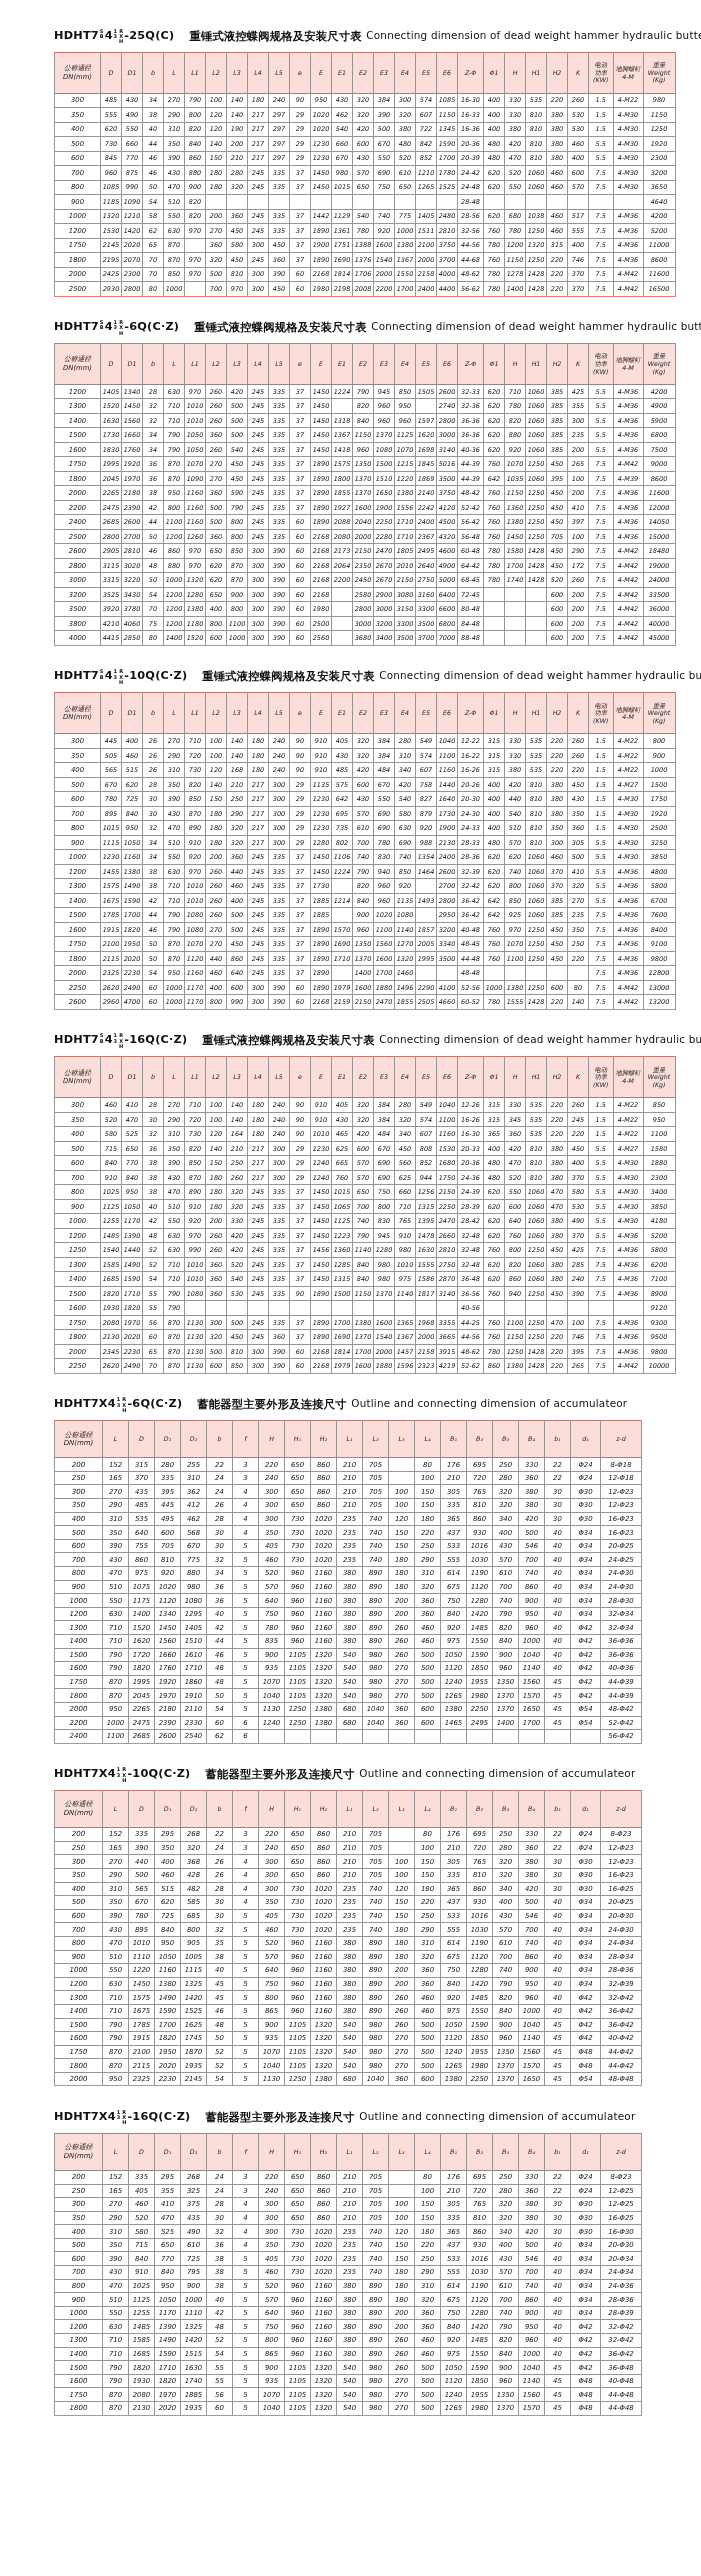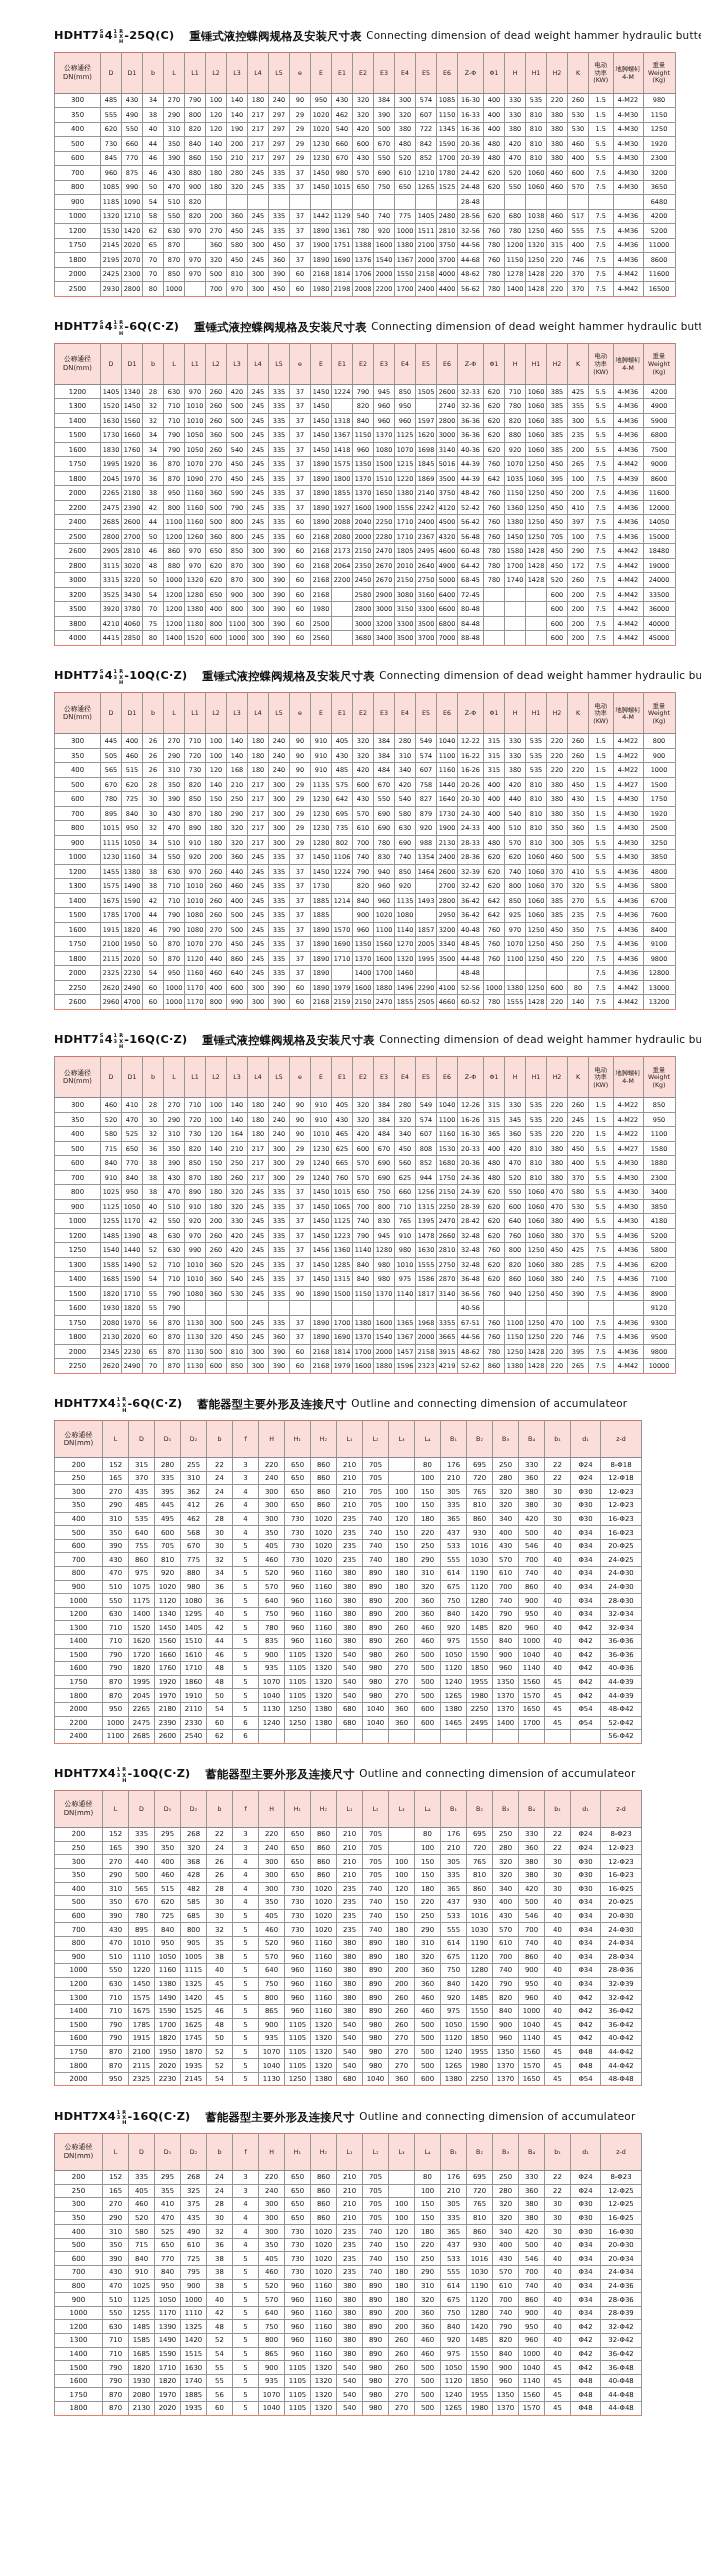--- a/index.html
+++ b/index.html
@@ -4,21 +4,21 @@
 <style>
   html,body{margin:0;padding:0;background:#ffffff;}
   body{width:702px;min-height:2576px;font-family:"DejaVu Sans","Liberation Sans",sans-serif;color:#1a1a1a;}
   #page{padding:12.6px 0 27px 54px;}
   .tbl-sec{margin-bottom:23.5px;}
   .tbl-title{font-size:11.3px;font-weight:bold;color:#111;margin:16px 0 7.2px 0;white-space:nowrap;letter-spacing:0.2px;display:flex;align-items:flex-start;}
   .m-t{display:inline-block;}
   .m-stack{display:inline-flex;flex-direction:column;justify-content:center;font-size:5px;font-weight:bold;line-height:1.05;margin:0 0.9px;text-align:center;}
   .t-cn{margin-left:15px;}
   .t-en{font-weight:normal;margin-left:4.5px;font-size:10.4px;}
-  table{border-collapse:collapse;table-layout:fixed;width:588px;background:#fff;}
+  table{border-collapse:collapse;table-layout:fixed;width:588px;background:#fff;font-style:italic;}
   th,td{border:0.9px solid #969696;text-align:center;vertical-align:middle;overflow:hidden;padding:0;}
   th{background:#fbdeda;font-weight:normal;font-size:6.3px;line-height:1.25;white-space:pre-line;height:40px;color:#222;}
   td{font-size:6.5px;height:13.5px;color:#111;white-space:nowrap;}
   table.valve th:first-child, table.valve td:first-child{width:45px;font-size:6.8px;}
   table.valve th, table.valve td{width:20px;}
   table.valve th:nth-child(19), table.valve td:nth-child(19){width:25px;}
   table.valve th:nth-child(26), table.valve td:nth-child(26){width:29px;}
   table.valve th:nth-child(27), table.valve td:nth-child(27){width:31px;}
   table.valve th:nth-child(25){width:23.5px;}
   table.accu th:first-child, table.accu td:first-child{width:47px;font-size:7px;}
@@ -318,21 +318,21 @@
               <td></td>
               <td></td>
               <td>28-48</td>
               <td></td>
               <td></td>
               <td></td>
               <td></td>
               <td></td>
               <td></td>
               <td></td>
-              <td>6480</td>
+              <td>4640</td>
             </tr>
             <tr>
               <td>1000</td>
               <td>1320</td>
               <td>1210</td>
               <td>58</td>
               <td>550</td>
               <td>820</td>
               <td>200</td>
               <td>360</td>
@@ -2210,21 +2210,21 @@
               <td>245</td>
               <td>335</td>
               <td>37</td>
               <td>1890</td>
               <td>1700</td>
               <td>1380</td>
               <td>1600</td>
               <td>1365</td>
               <td>1968</td>
               <td>3355</td>
-              <td>67-51</td>
+              <td>44-25</td>
               <td>760</td>
               <td>1100</td>
               <td>1250</td>
               <td>470</td>
               <td>100</td>
               <td>7.5</td>
               <td>4-M36</td>
               <td>9300</td>
             </tr>
             <tr>

